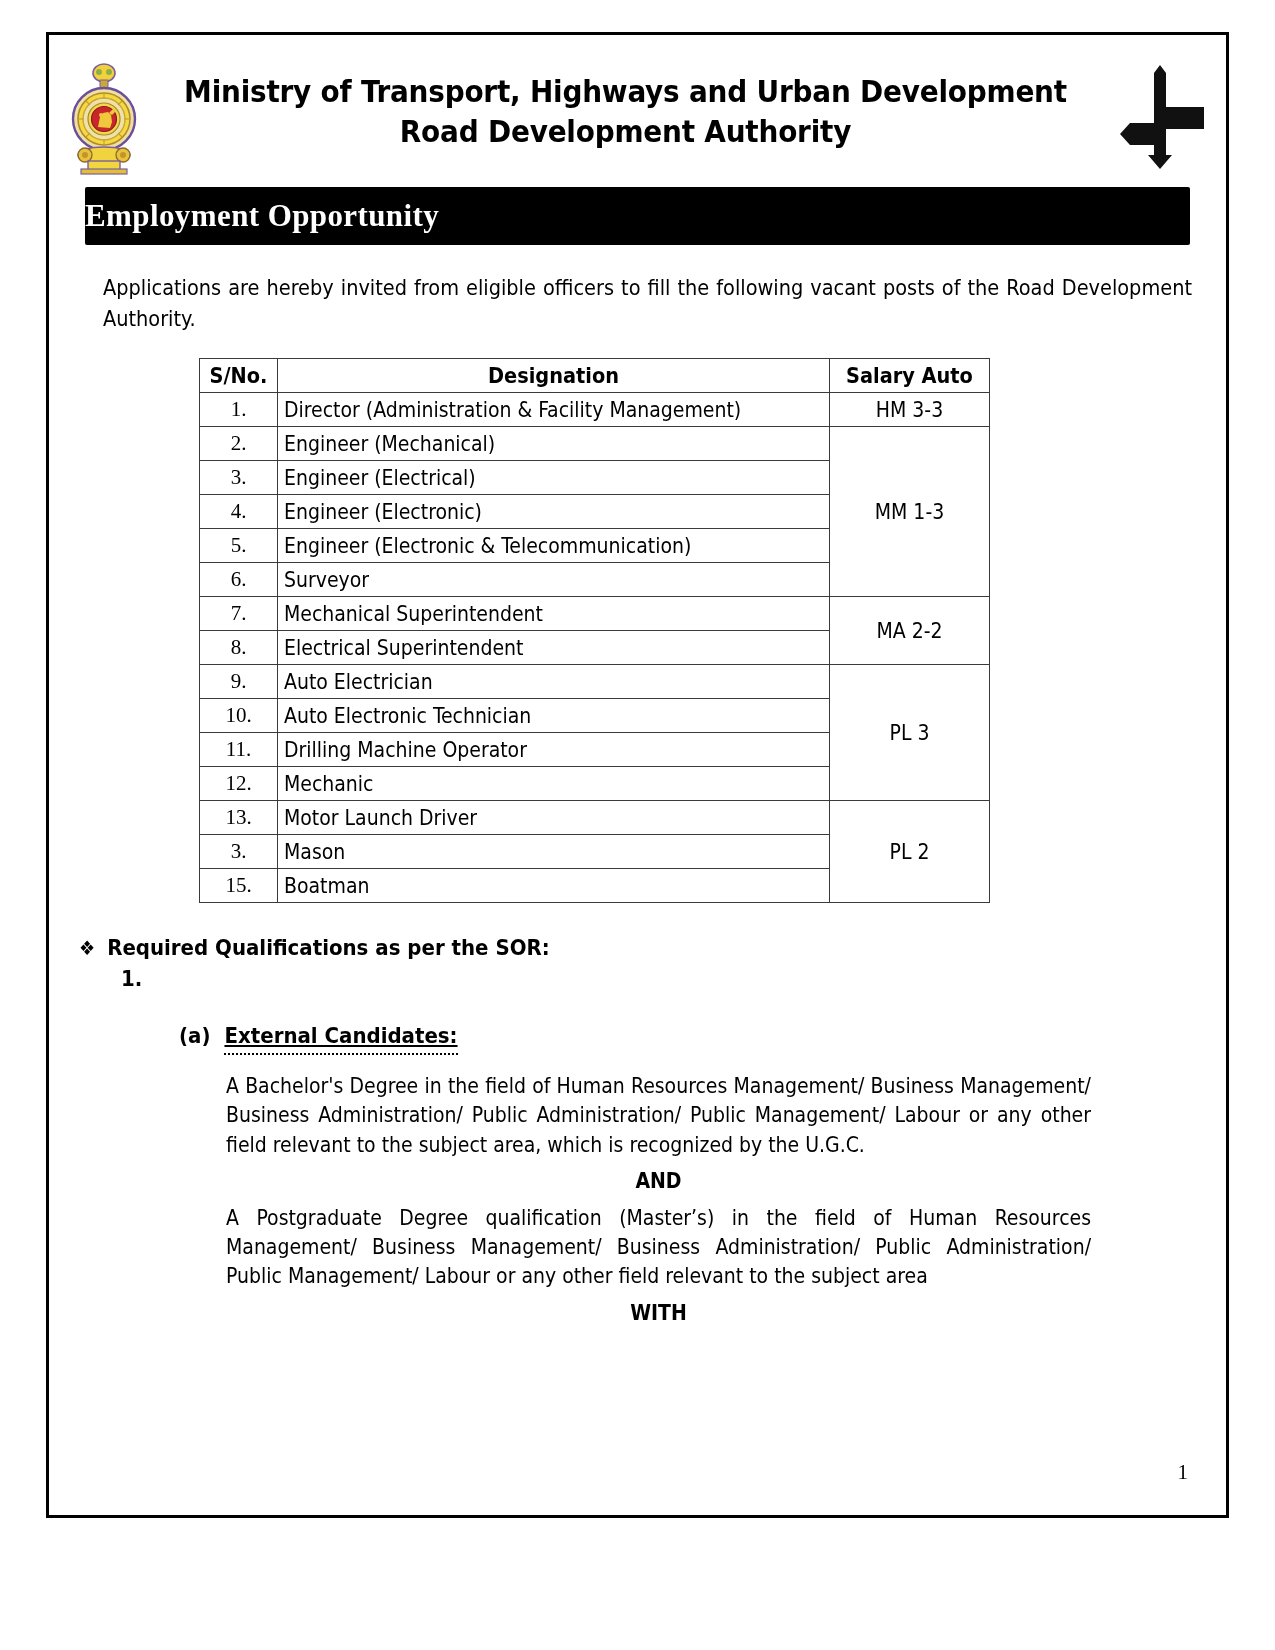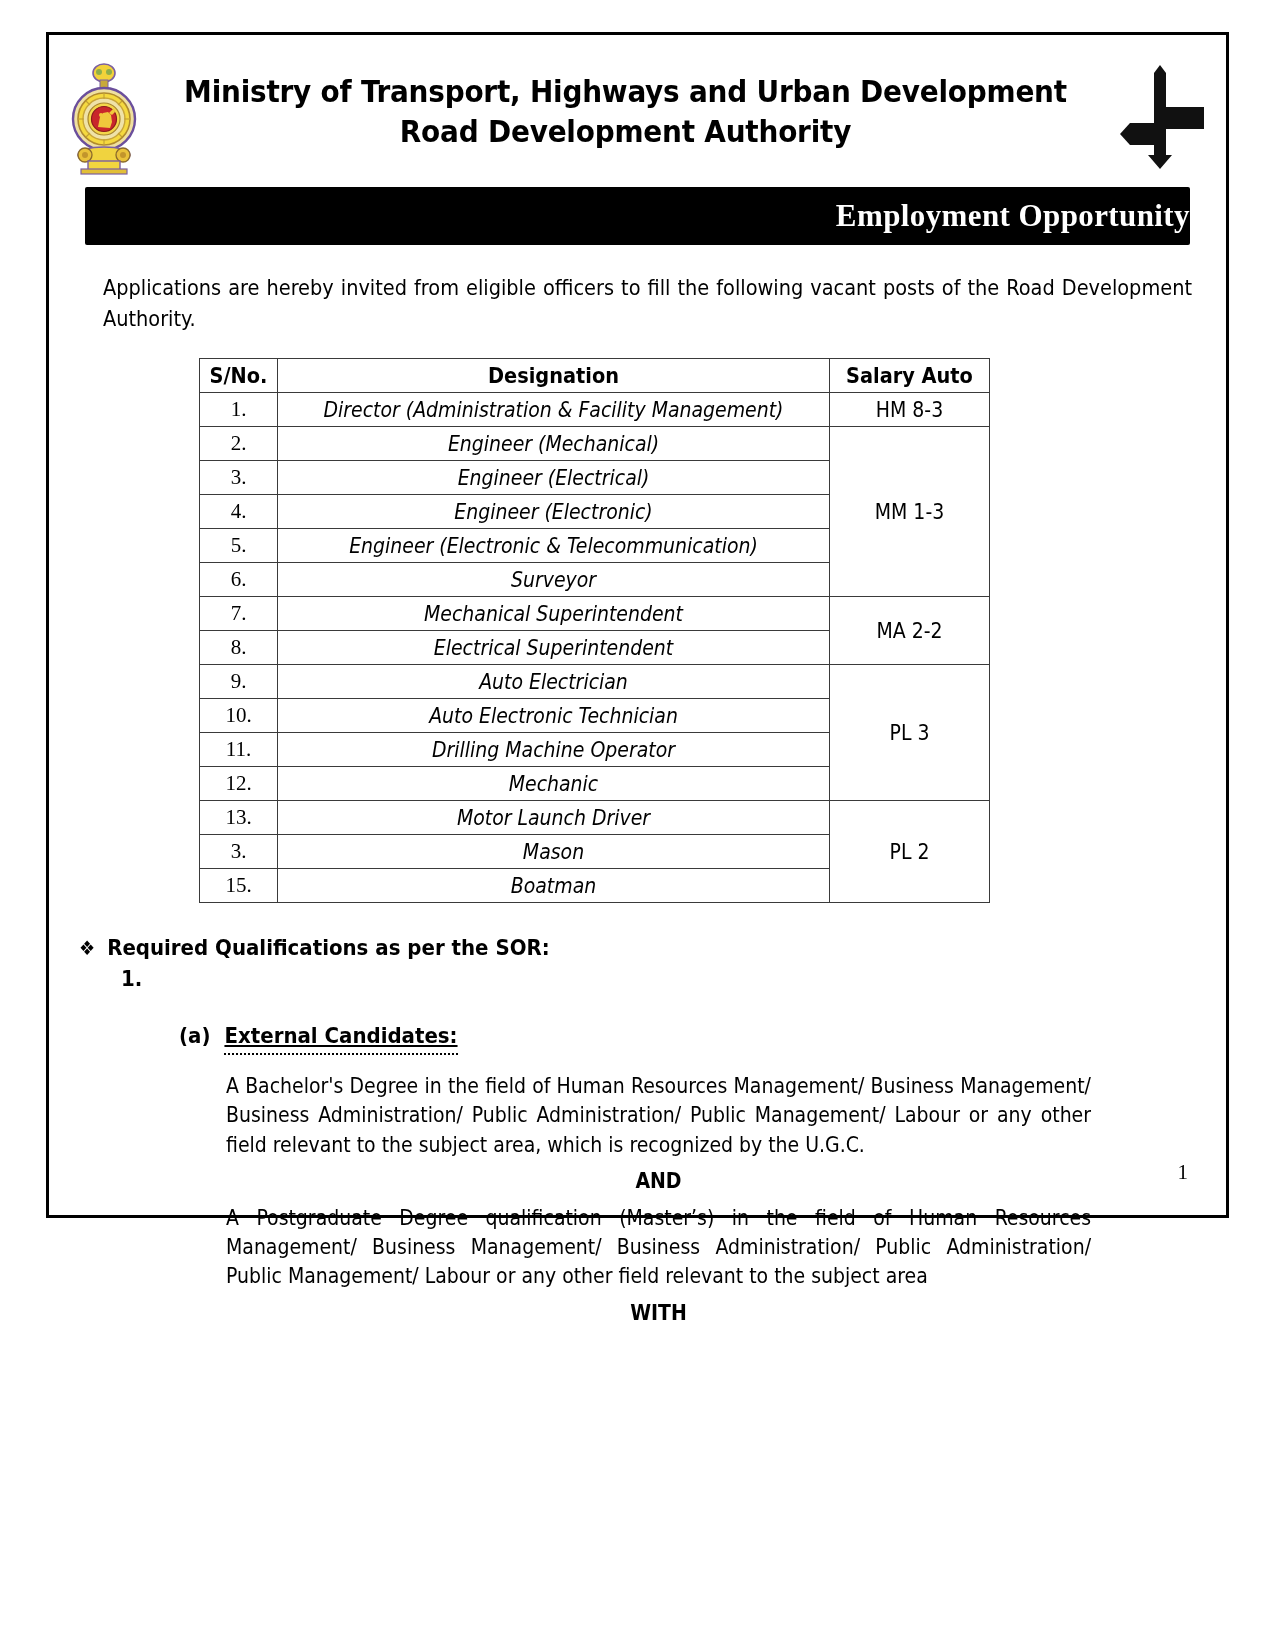--- a/index.html
+++ b/index.html
@@ -15,21 +15,21 @@
     position: relative;
     overflow: hidden;
   }
 
   
   .page-frame {
     position: absolute;
     left: 46px;
     top: 32px;
     width: 1183px;
-    height: 1186px;
+    height: 1486px;
     border: 3px solid #000000;
     box-sizing: border-box;
   }
 
   .page-inner {
     position: absolute;
     left: 0;
     top: 0;
     right: 0;
     bottom: 0;
@@ -79,21 +79,21 @@
     top: 152px;
     padding: 0 36px;
     box-sizing: border-box;
   }
   .banner {
     background: #000000;
     color: #ffffff;
     border-radius: 2px;
     height: 58px;
     line-height: 58px;
-    text-align: right;
+    text-align: left;
     font-family: "Liberation Serif", "DejaVu Serif", serif;
     font-weight: bold;
     font-size: 31px;
     letter-spacing: 0.4px;
   }
 
   
   .intro {
     position: absolute;
     left: 54px;
@@ -133,23 +133,22 @@
   .col-sno   { width: 78px; }
   .col-desg  { width: 552px; }
   .col-sal   { width: 160px; }
 
   td.sno {
     text-align: center;
     font-family: "Liberation Serif", "DejaVu Serif", serif;
     font-size: 20px;
   }
   td.desg {
-    text-align: center;
+    text-align: left;
     padding-left: 10px;
-    font-style: italic;
   }
   td.sal {
     text-align: center;
     vertical-align: middle;
     font-size: 21px;
   }
 
   
   .quals {
     position: absolute;
@@ -320,21 +319,21 @@
           <tr>
             <th>S/No.</th>
             <th>Designation</th>
             <th>Salary Auto</th>
           </tr>
         </thead>
         <tbody id="posts-body">
             <tr>
               <td class="sno">1.</td>
               <td class="desg">Director (Administration &amp; Facility Management)</td>
-              <td class="sal" rowspan="1">HM 8-3</td>
+              <td class="sal" rowspan="1">HM 3-3</td>
             </tr>
             <tr>
               <td class="sno">2.</td>
               <td class="desg">Engineer (Mechanical)</td>
               <td class="sal" rowspan="5">MM 1-3</td>
             </tr>
             <tr>
               <td class="sno">3.</td>
               <td class="desg">Engineer (Electrical)</td>
             </tr>

